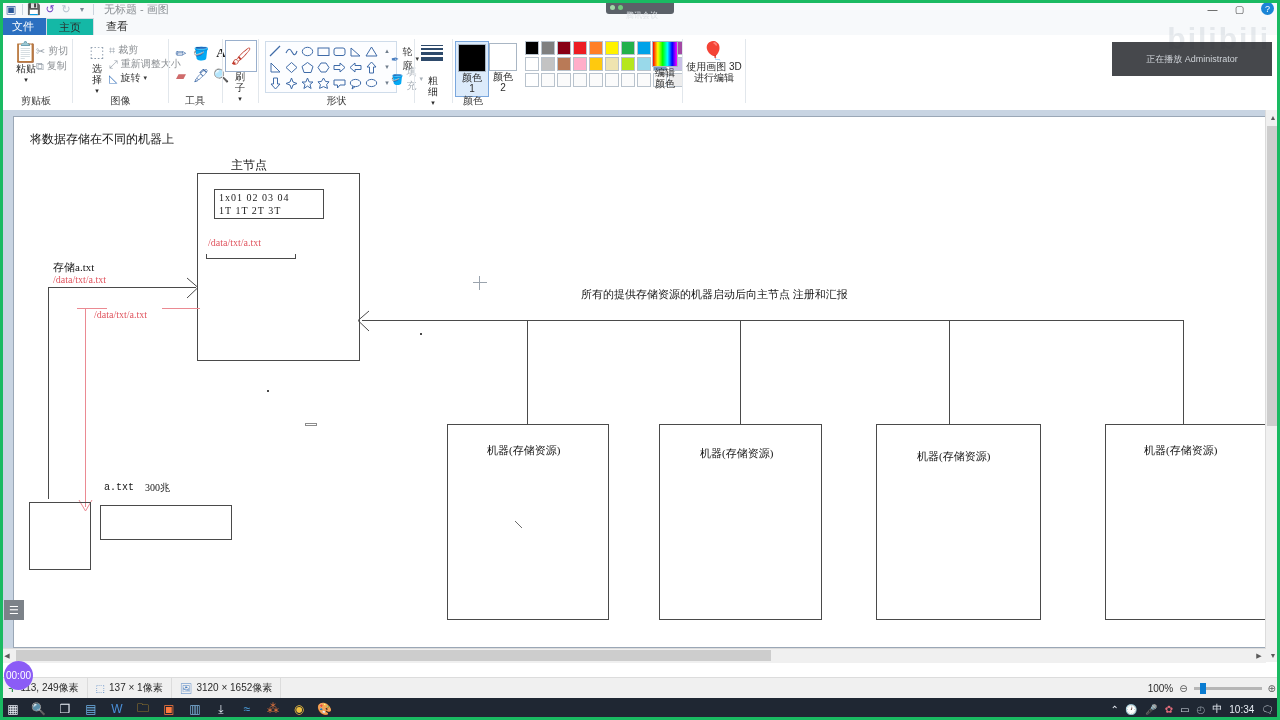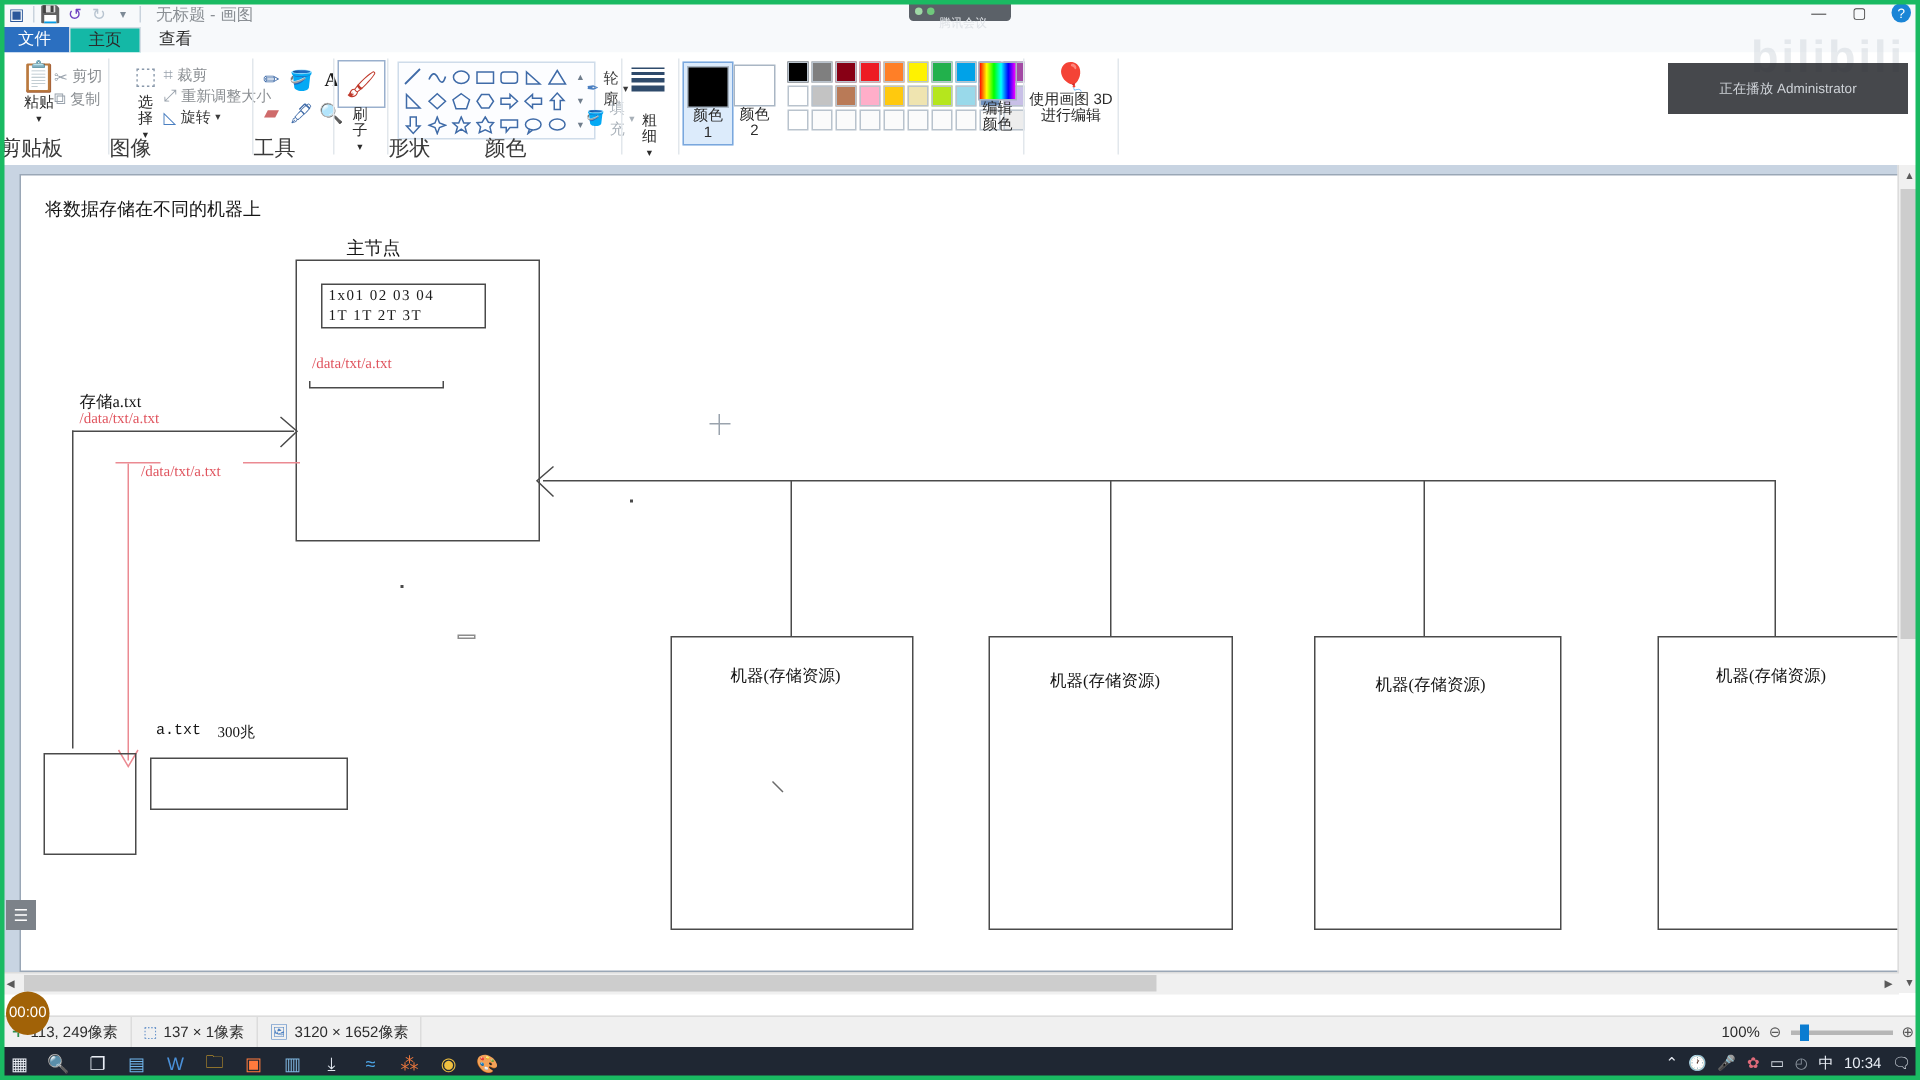--- a/index.html
+++ b/index.html
@@ -20,21 +20,21 @@
   .wincontrols{margin-left:auto;display:flex;align-items:center;height:18px;}
   .wincontrols div{width:27px;height:18px;display:flex;align-items:center;justify-content:center;color:#444;font-size:10px;}
   
   .tabsrow{position:absolute;left:0;top:18px;width:1280px;height:17px;background:#f7f9fb;display:flex;align-items:flex-end;}
   .tab{height:17px;line-height:17px;padding:0 12px;font-size:11px;color:#2b2b2b;}
   .tab.file{background:#2b6fc0;color:#fff;}
   .tab.active{background:#14b8a6;border:1px solid #d4dce4;border-bottom:none;box-sizing:border-box;}
   
   .ribbon{position:absolute;left:0;top:35px;width:1280px;height:75px;background:#ffffff;border-bottom:1px solid #d7dde3;}
   .grp{position:absolute;top:0;height:75px;box-sizing:border-box;}
-  .grp .cap{position:absolute;bottom:2px;left:0;width:100%;font-size:14px;color:#3a3a3a;}
+  .grp .cap{position:absolute;bottom:2px;left:0;width:100%;text-align:center;font-size:10px;color:#3a3a3a;}
   .grpsep{position:absolute;top:4px;width:1px;height:64px;background:#e2e7ec;}
   .bigbtn{position:absolute;display:flex;flex-direction:column;align-items:center;width:44px;}
   .bigbtn .gl{font-size:20px;line-height:22px;color:#4a6fa5;}
   .bigbtn .lb{font-size:10px;line-height:11px;text-align:center;color:#2b2b2b;}
   .smbtn{position:absolute;display:flex;align-items:center;gap:3px;font-size:10px;color:#8b8f93;white-space:nowrap;}
   .smbtn .gl{font-size:11px;color:#9aa3ad;}
   .toolgrid{position:absolute;display:grid;}
   .tl{width:20px;height:20px;display:flex;align-items:center;justify-content:center;font-size:13px;color:#3f6ba8;}
   .brushbox{position:absolute;width:30px;height:30px;border:1px solid #9ab0cd;background:#fff;display:flex;align-items:center;justify-content:center;font-size:17px;color:#c0392b;}
   .shapegrid{position:absolute;display:grid;grid-template-columns:repeat(8,16px);grid-auto-rows:16px;border:1px solid #cfdcea;background:#fcfdff;padding:1px;}
@@ -77,21 +77,21 @@
   .taskbar{position:absolute;left:0;bottom:0;width:1280px;height:22px;background:#1f2733;display:flex;align-items:center;z-index:60;}
   .tbicon{width:26px;height:22px;display:flex;align-items:center;justify-content:center;font-size:12px;color:#e9eef5;}
   .tray{margin-left:auto;display:flex;align-items:center;gap:7px;padding-right:6px;color:#e9eef5;font-size:10px;}
   
   .tencent{position:absolute;left:606px;top:0;width:68px;height:14px;background:#5b6168;border-radius:3px;display:flex;align-items:center;gap:3px;padding:0 4px;box-sizing:border-box;z-index:80;}
   .tencent .dot{width:5px;height:5px;border-radius:50%;background:#9fd8a6;}
   .tencent .tt{font-size:8px;color:#dfe3e7;white-space:nowrap;margin-top:16px;}
   .bili{position:absolute;right:8px;top:42px;width:160px;height:34px;background:rgba(40,42,46,.86);display:flex;align-items:center;justify-content:center;z-index:80;}
   .bili .tt{font-size:9px;color:#cfd3d8;white-space:nowrap;}
   .biliwm{position:absolute;right:10px;top:22px;font-size:30px;font-weight:bold;color:rgba(210,215,222,.5);letter-spacing:2px;z-index:79;white-space:nowrap;}
-  .timerbadge{position:absolute;left:4px;bottom:30px;width:29px;height:29px;border-radius:50%;background:#a16207;color:#fff;font-size:10px;display:flex;align-items:center;justify-content:center;z-index:70;}
+  .timerbadge{position:absolute;left:4px;bottom:30px;width:29px;height:29px;border-radius:50%;background:#8b5cf6;color:#fff;font-size:10px;display:flex;align-items:center;justify-content:center;z-index:70;}
   .minibar{position:absolute;left:4px;top:600px;width:20px;height:20px;background:#7c8289;display:flex;align-items:center;justify-content:center;color:#fff;font-size:11px;z-index:55;}
   .helpdot{position:absolute;right:6px;top:2px;width:13px;height:13px;border-radius:50%;background:#1a85d6;color:#fff;font-size:9px;display:flex;align-items:center;justify-content:center;z-index:81;}
   .cursor{position:absolute;width:14px;height:14px;z-index:40;}
   .cursor:before,.cursor:after{content:"";position:absolute;background:#9aa3ad;}
   .cursor:before{left:6px;top:0;width:1px;height:14px;}
   .cursor:after{top:6px;left:0;height:1px;width:14px;}
 </style>
 </head>
 <body>
 
@@ -423,20 +423,21 @@
     <div class="ln red" style="left:71px;top:192px;width:1px;height:198px;"></div>
     <svg style="position:absolute;left:64px;top:382px;" width="16" height="16">
         <polyline points="1,1 7.5,12 14,1" fill="none" stroke="#eb8a92" stroke-width="1"></polyline>
       </svg>
 
     <div class="dbox" style="left:15px;top:385px;width:62px;height:68px;"></div>
     <div class="dtext" style="left:90px;top:365px;font-size:10px;font-family:'Liberation Mono',monospace;">a.txt</div>
     <div class="dtext" style="left:131px;top:364px;font-size:10px;">300兆</div>
     <div class="dbox" style="left:86px;top:388px;width:132px;height:35px;"></div>
 
+    <div class="dtext" style="left:567px;top:170px;font-size:11px;">所有的提供存储资源的机器启动后向主节点 注册和汇报</div>
 
     <div class="ln" style="left:348px;top:203px;width:822px;height:1px;"></div>
     <svg style="position:absolute;left:342px;top:193px;" width="14" height="22">
         <polyline points="13,1 2,10.5 13,21" fill="none" stroke="#4a4a4a" stroke-width="1"></polyline>
       </svg>
 
     <div class="ln" style="left:513px;top:203px;width:1px;height:104px;"></div>
     <div class="dbox" style="left:433px;top:307px;width:162px;height:196px;"></div>
     <div class="dtext" style="left:473px;top:326px;font-size:11px;">机器(存储资源)</div>
 

